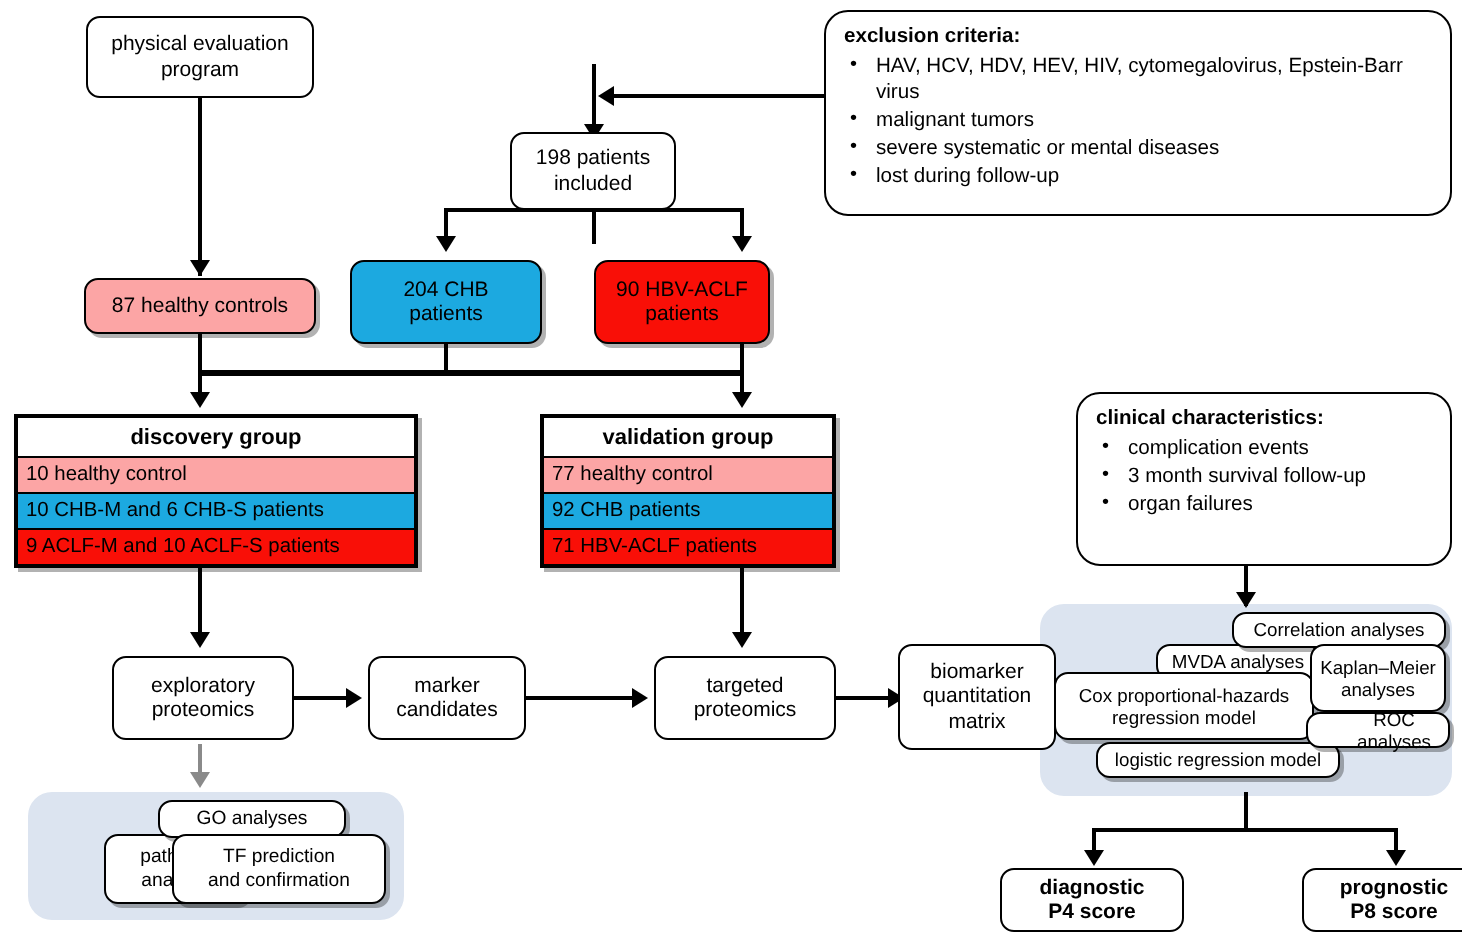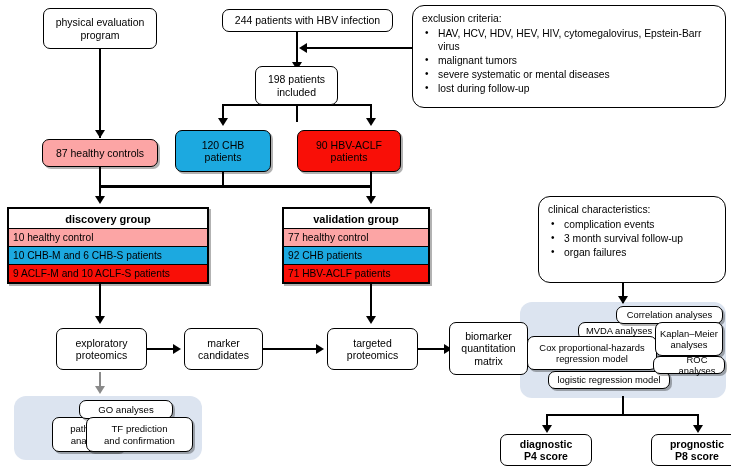--- a/index.html
+++ b/index.html
@@ -45,21 +45,21 @@
     position:absolute;
     box-sizing:border-box;
     background:#ffffff;
     border:1.8px solid #000000;
     border-radius:12px;
     font-size:10.3px;
     line-height:1.32;
     padding:6px 8px 6px 9px;
     z-index:5;
   }
-  .panel .ptitle{ font-weight:normal; margin-bottom:1px; display:block;}
+  .panel .ptitle{ font-weight:bold; margin-bottom:1px; display:block;}
   .panel ul{ margin:0; padding:0; list-style:none;}
   .panel li{
     position:relative;
     padding-left:16px;
     margin:0 0 0.5px 0;
   }
   .panel li:before{
     content:"\2022";
     position:absolute;
     left:3px;
@@ -193,23 +193,20 @@
   <div class="ln vr" style="left:546px;top:414px;height:15px;"></div>
   <div class="ln vr" style="left:697px;top:414px;height:15px;"></div>
   <div class="arrow" style="left:541.5px;top:425px;"></div>
   <div class="arrow" style="left:692.5px;top:425px;"></div>
 
   <div class="node" style="left:43px;top:8px;width:114px;height:41px;flex-direction:column;">
     <span class="sub">physical evaluation</span>
     <span class="sub">program</span>
   </div>
 
-  <div class="node" style="left:222px;top:9px;width:171px;height:23px;">
-    <span>244 patients with HBV infection</span>
-  </div>
 
   <div class="panel" style="left:412px;top:5px;width:314px;height:103px;">
     <span class="ptitle">exclusion criteria:</span>
     <ul>
       <li>HAV, HCV, HDV, HEV, HIV, cytomegalovirus, Epstein-Barr virus</li>
       <li>malignant tumors</li>
       <li>severe systematic or mental diseases</li>
       <li>lost during follow-up</li>
     </ul>
   </div>
@@ -217,37 +214,37 @@
   <div class="node" style="left:255px;top:66px;width:83px;height:39px;flex-direction:column;">
     <span class="sub">198 patients</span>
     <span class="sub">included</span>
   </div>
 
   <div class="node green shadow" style="left:42px;top:139px;width:116px;height:28px;">
     <span>87 healthy  controls</span>
   </div>
 
   <div class="node blue shadow" style="left:175px;top:130px;width:96px;height:42px;flex-direction:column;">
-    <span class="sub">120 CHB</span>
+    <span class="sub">204 CHB</span>
     <span class="sub">patients</span>
   </div>
 
-  <div class="node red shadow" style="left:297px;top:130px;width:104px;height:42px;flex-direction:column;">
+  <div class="node red shadow" style="left:297px;top:130px;width:88px;height:42px;flex-direction:column;">
     <span class="sub">90 HBV-ACLF</span>
     <span class="sub">patients</span>
   </div>
 
   <div class="stack" style="left:7px;top:207px;width:202px;height:77px;text-align:center;">
     <div class="row head">discovery group</div>
     <div class="row green">10 healthy control</div>
     <div class="row blue">10 CHB-M and 6 CHB-S patients</div>
     <div class="row red">9 ACLF-M and 10 ACLF-S patients</div>
   </div>
 
-  <div class="stack" style="left:282px;top:207px;width:148px;height:77px;">
+  <div class="stack" style="left:270px;top:207px;width:148px;height:77px;">
     <div class="row head">validation group</div>
     <div class="row green">77 healthy control</div>
     <div class="row blue">92 CHB patients</div>
     <div class="row red">71 HBV-ACLF patients</div>
   </div>
 
   <div class="panel" style="left:538px;top:196px;width:188px;height:87px;">
     <span class="ptitle">clinical characteristics:</span>
     <ul>
       <li>complication events</li>

